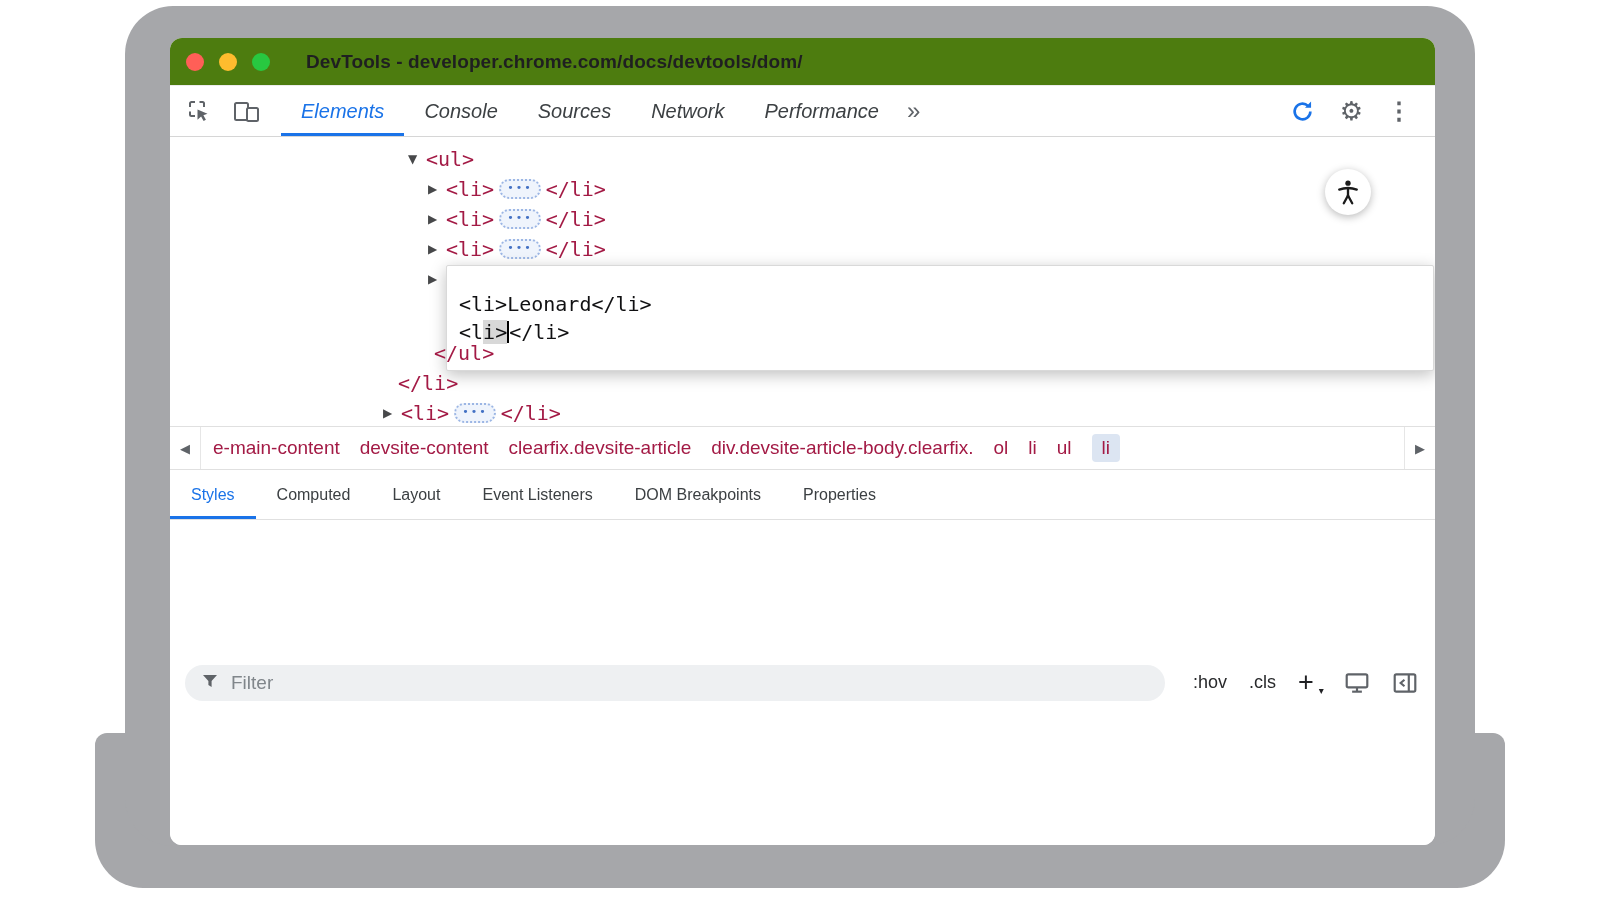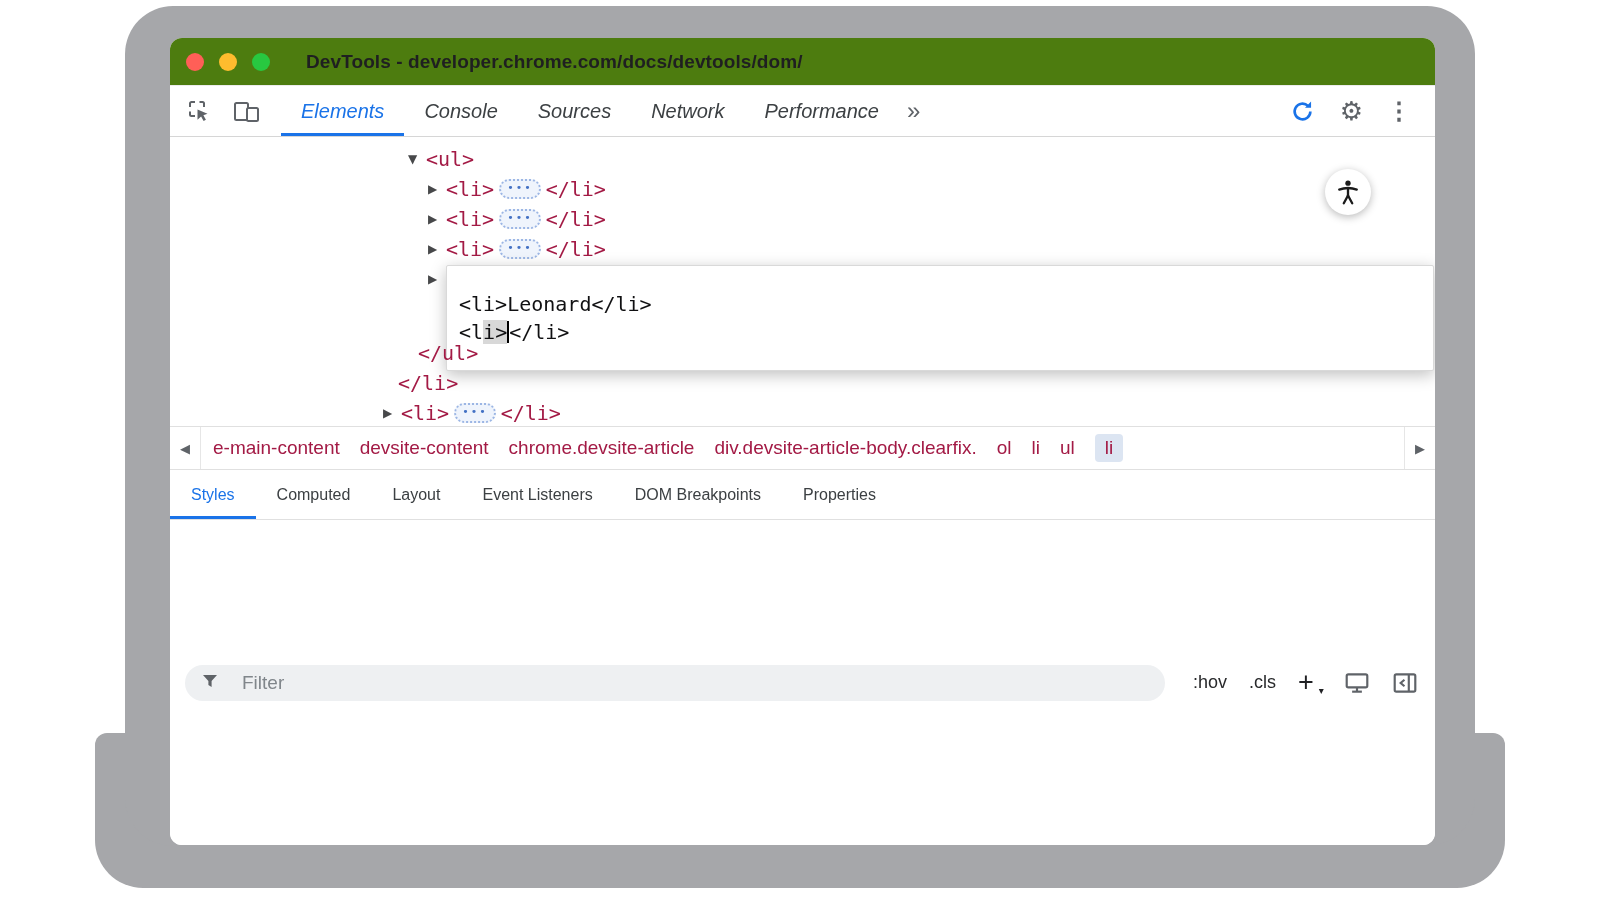--- a/index.html
+++ b/index.html
@@ -69,21 +69,21 @@
   .crumb.selected{background:#dce5f2;border-radius:4px;padding:3px 10px;}
 
   
   .ptabs{flex:0 0 49px;display:flex;align-items:stretch;border-bottom:1px solid #e0e0e0;background:#fff;}
   .ptab{display:flex;align-items:center;padding:0 21px;font-size:16px;color:#3c4043;}
   .ptab.active{color:var(--accent);box-shadow:inset 0 -3px 0 var(--accent);}
 
   
   .filterbar{flex:1 1 auto;display:flex;align-items:center;padding:0 22px 0 15px;gap:22px;background:#fff;}
   .filter-pill{flex:0 0 948px;height:36px;background:#eef0f2;border-radius:18px;display:flex;
-    align-items:center;padding:0 16px;gap:23px;margin-right:6px;}
+    align-items:center;padding:0 16px;gap:12px;margin-right:6px;}
   .filter-label{color:#80868b;font-size:19px;}
   .hovcls{font-size:18px;color:#28292b;}
   .plus{position:relative;font-size:27px;font-weight:400;color:#202124;margin-right:8px;line-height:1;}
   .pcaret{position:absolute;right:-10px;bottom:0;font-size:10px;color:#202124;}
 </style>
 </head>
 <body>
 
 <div class="device-base"></div>
 <div class="device-frame"></div>
@@ -172,40 +172,40 @@
         <span class="pill">•••</span>
         <span class="tag">&lt;/li&gt;</span>
       </div>
       <div class="line" style="top: 127px; left: 258px;">
         <span class="arrow">▶</span>
         <div class="editbox">
           <div class="editline">&lt;li&gt;Leonard&lt;/li&gt;</div>
           <div class="editline"><span>&lt;l</span><span class="sel">i&gt;</span><span class="caret"></span><span>&lt;/li&gt;</span></div>
         </div>
       </div>
-      <div class="line" style="top: 201px; left: 248px;">
+      <div class="line" style="top: 201px; left: 264px;">
         <span class="tag">&lt;/ul&gt;</span>
       </div>
       <div class="line" style="top: 231px; left: 228px;">
         <span class="tag">&lt;/li&gt;</span>
       </div>
       <div class="line" style="top: 261px; left: 213px;">
         <span class="arrow">▶</span>
         <span class="tag">&lt;li&gt;</span>
         <span class="pill">•••</span>
         <span class="tag">&lt;/li&gt;</span>
       </div>
     </div>
 
   <div class="crumbs">
     <span class="crumb-nav left">◀</span>
     <div class="crumb-items">
         <span class="crumb">e-main-content</span>
         <span class="crumb">devsite-content</span>
-        <span class="crumb">chrome.devsite-article</span>
+        <span class="crumb">clearfix.devsite-article</span>
         <span class="crumb">div.devsite-article-body.clearfix.</span>
         <span class="crumb">ol</span>
         <span class="crumb">li</span>
         <span class="crumb">ul</span>
         <span class="crumb selected">li</span>
       </div>
     <span class="crumb-nav right">▶</span>
   </div>
 
   <div class="ptabs">

